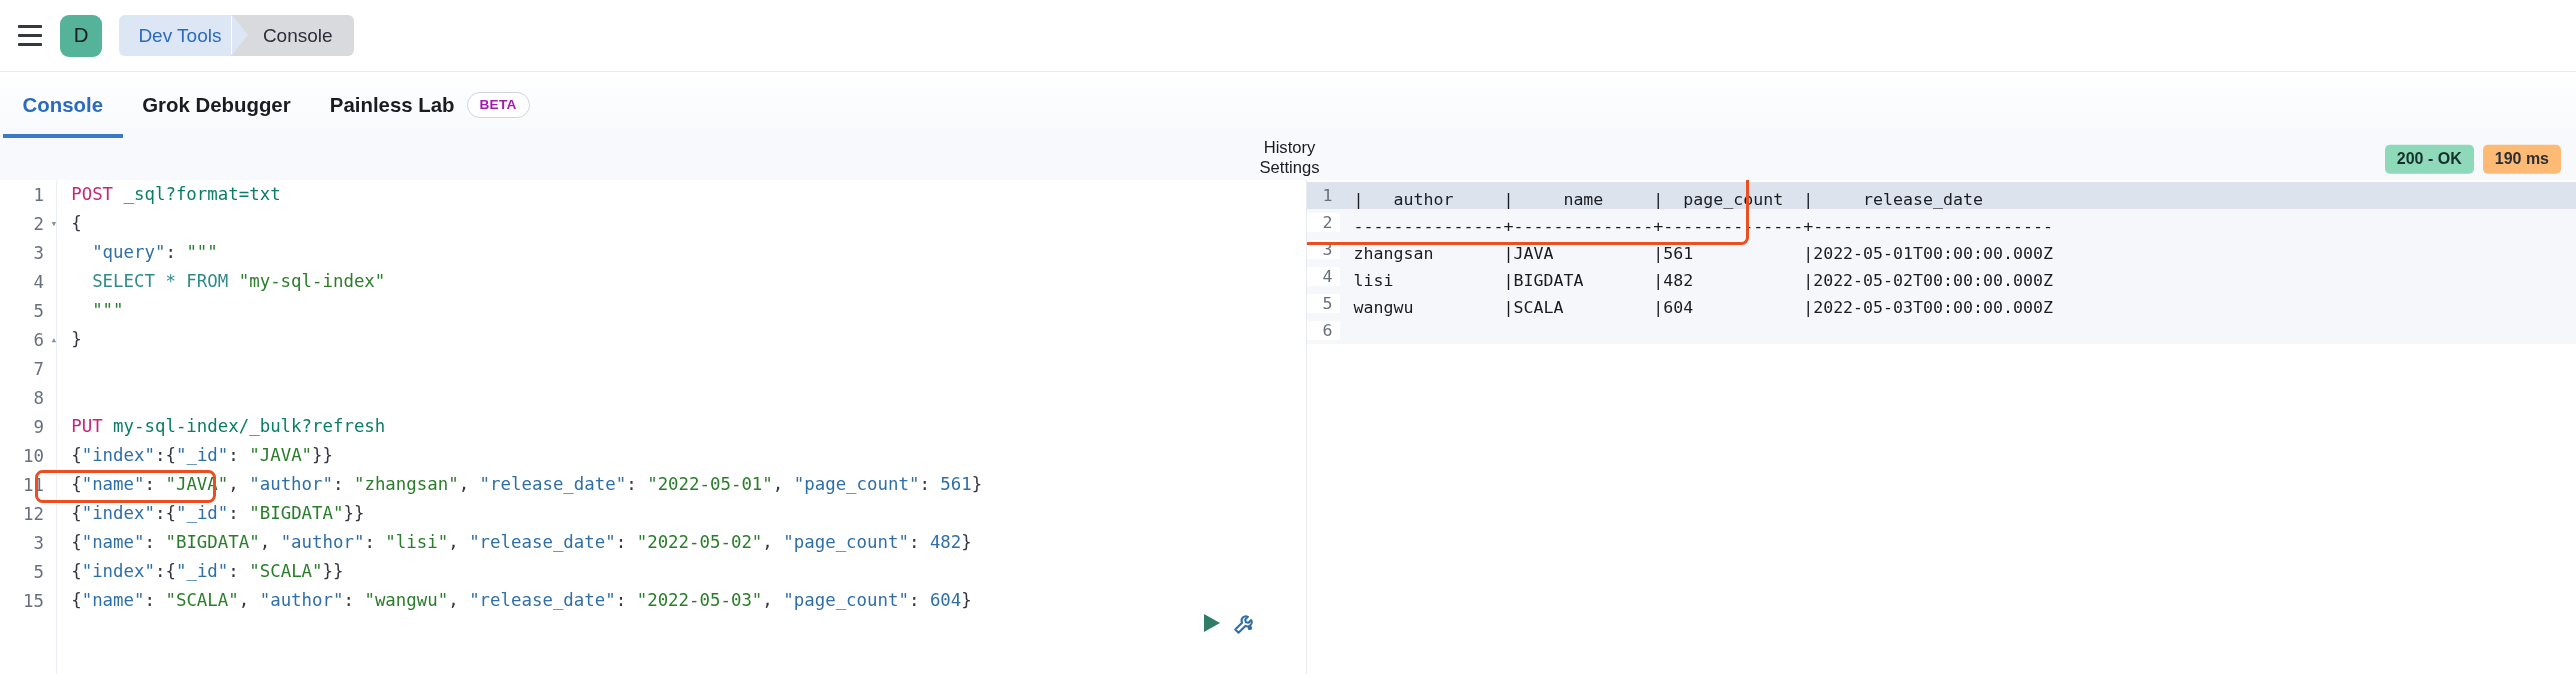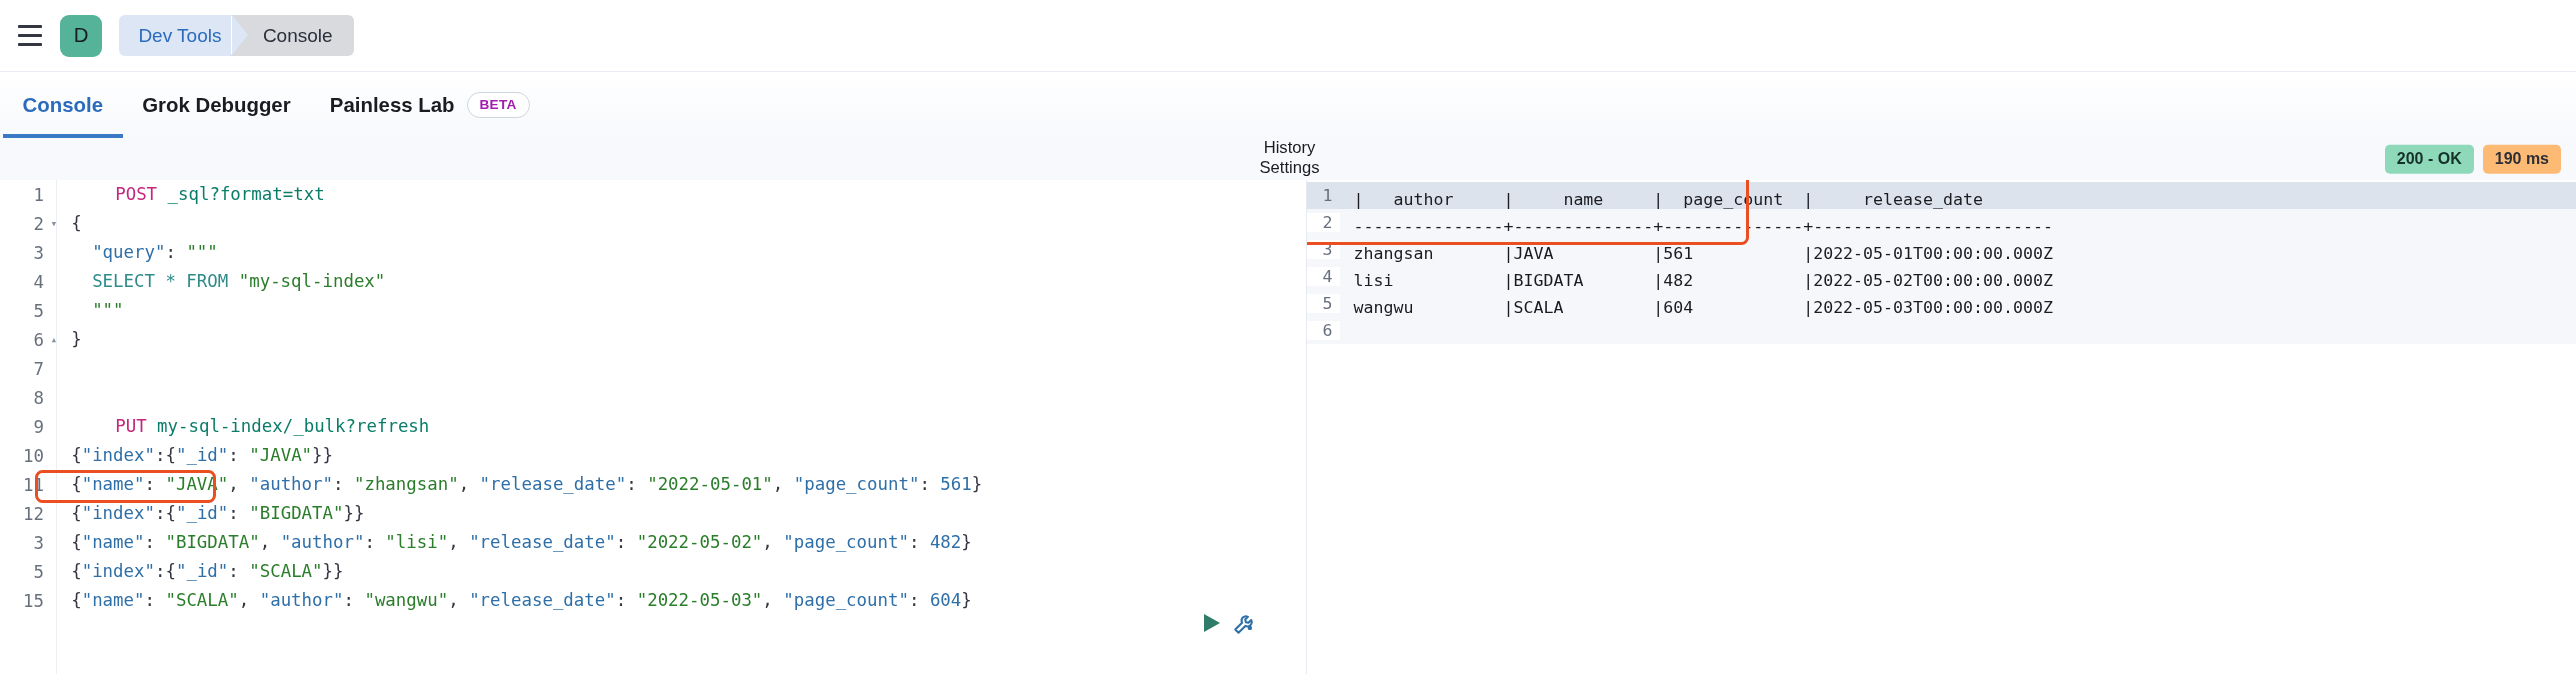--- a/index.html
+++ b/index.html
@@ -233,21 +233,21 @@
   .code-line.hl .ln { background: transparent; }
   .hl-band {
     position: absolute;
     left: 57px; right: 0; top: 0; bottom: 0;
     background: #e6ebf2;
     z-index: 0;
   }
   .code-line > * { position: relative; z-index: 1; }
 
   
-  .t-method { color: #c5257b; margin-left: 44px; }
+  .t-method { color: #c5257b; }
   .t-url    { color: #0a7d68; }
   .t-key    { color: #2f6fa8; }
   .t-str    { color: #2a7d2a; }
   .t-punct  { color: #343741; }
   .t-num    { color: #2f6fa8; }
   .t-sql    { color: #2f8a8a; }
   .t-plain  { color: #343741; }
 
   
   .run-actions {

